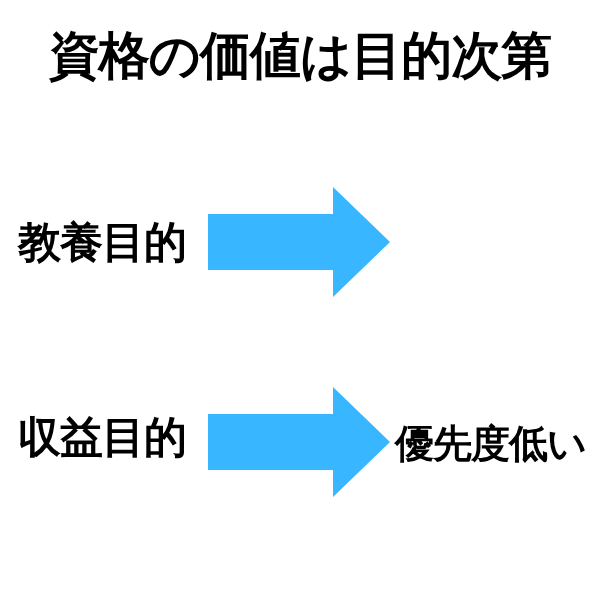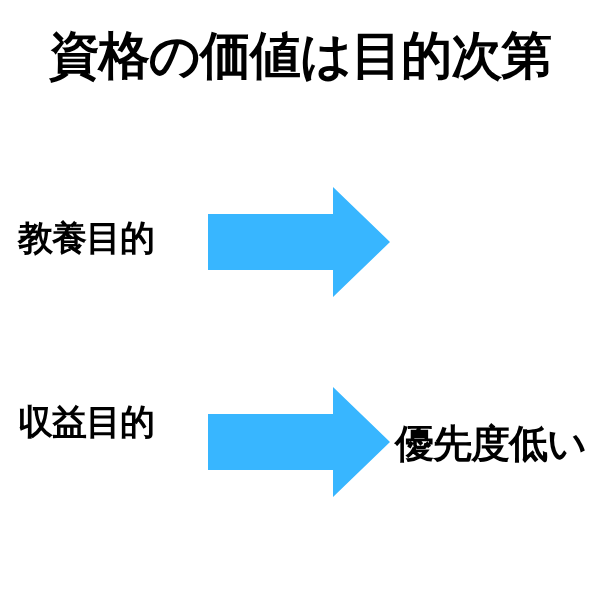--- a/index.html
+++ b/index.html
@@ -24,28 +24,28 @@
     text-align: center;
     font-size: 51px;
     font-weight: 800;
     letter-spacing: -1px;
     line-height: 1;
     white-space: nowrap;
   }
   .label {
     position: absolute;
     font-weight: 800;
-    font-size: 35px;
+    font-size: 43px;
     letter-spacing: -1px;
     line-height: 1;
     white-space: nowrap;
   }
   .label.src-1   { left: 18px;  top: 221px; }
   .label.res-1   { left: 408px; top: 221px; }
-  .label.src-2   { left: 18px;  top: 405px; }
+  .label.src-2   { left: 18px;  top: 416px; }
   .label.res-2   { left: 395px; top: 424px; font-size: 39px; }
   .arrow {
     position: absolute;
     width: 182px;
     height: 110px;
   }
   .arrow.a1 { left: 208px; top: 187px; }
   .arrow.a2 { left: 208px; top: 387px; }
   .arrow svg { display: block; width: 100%; height: 100%; }
 </style>

